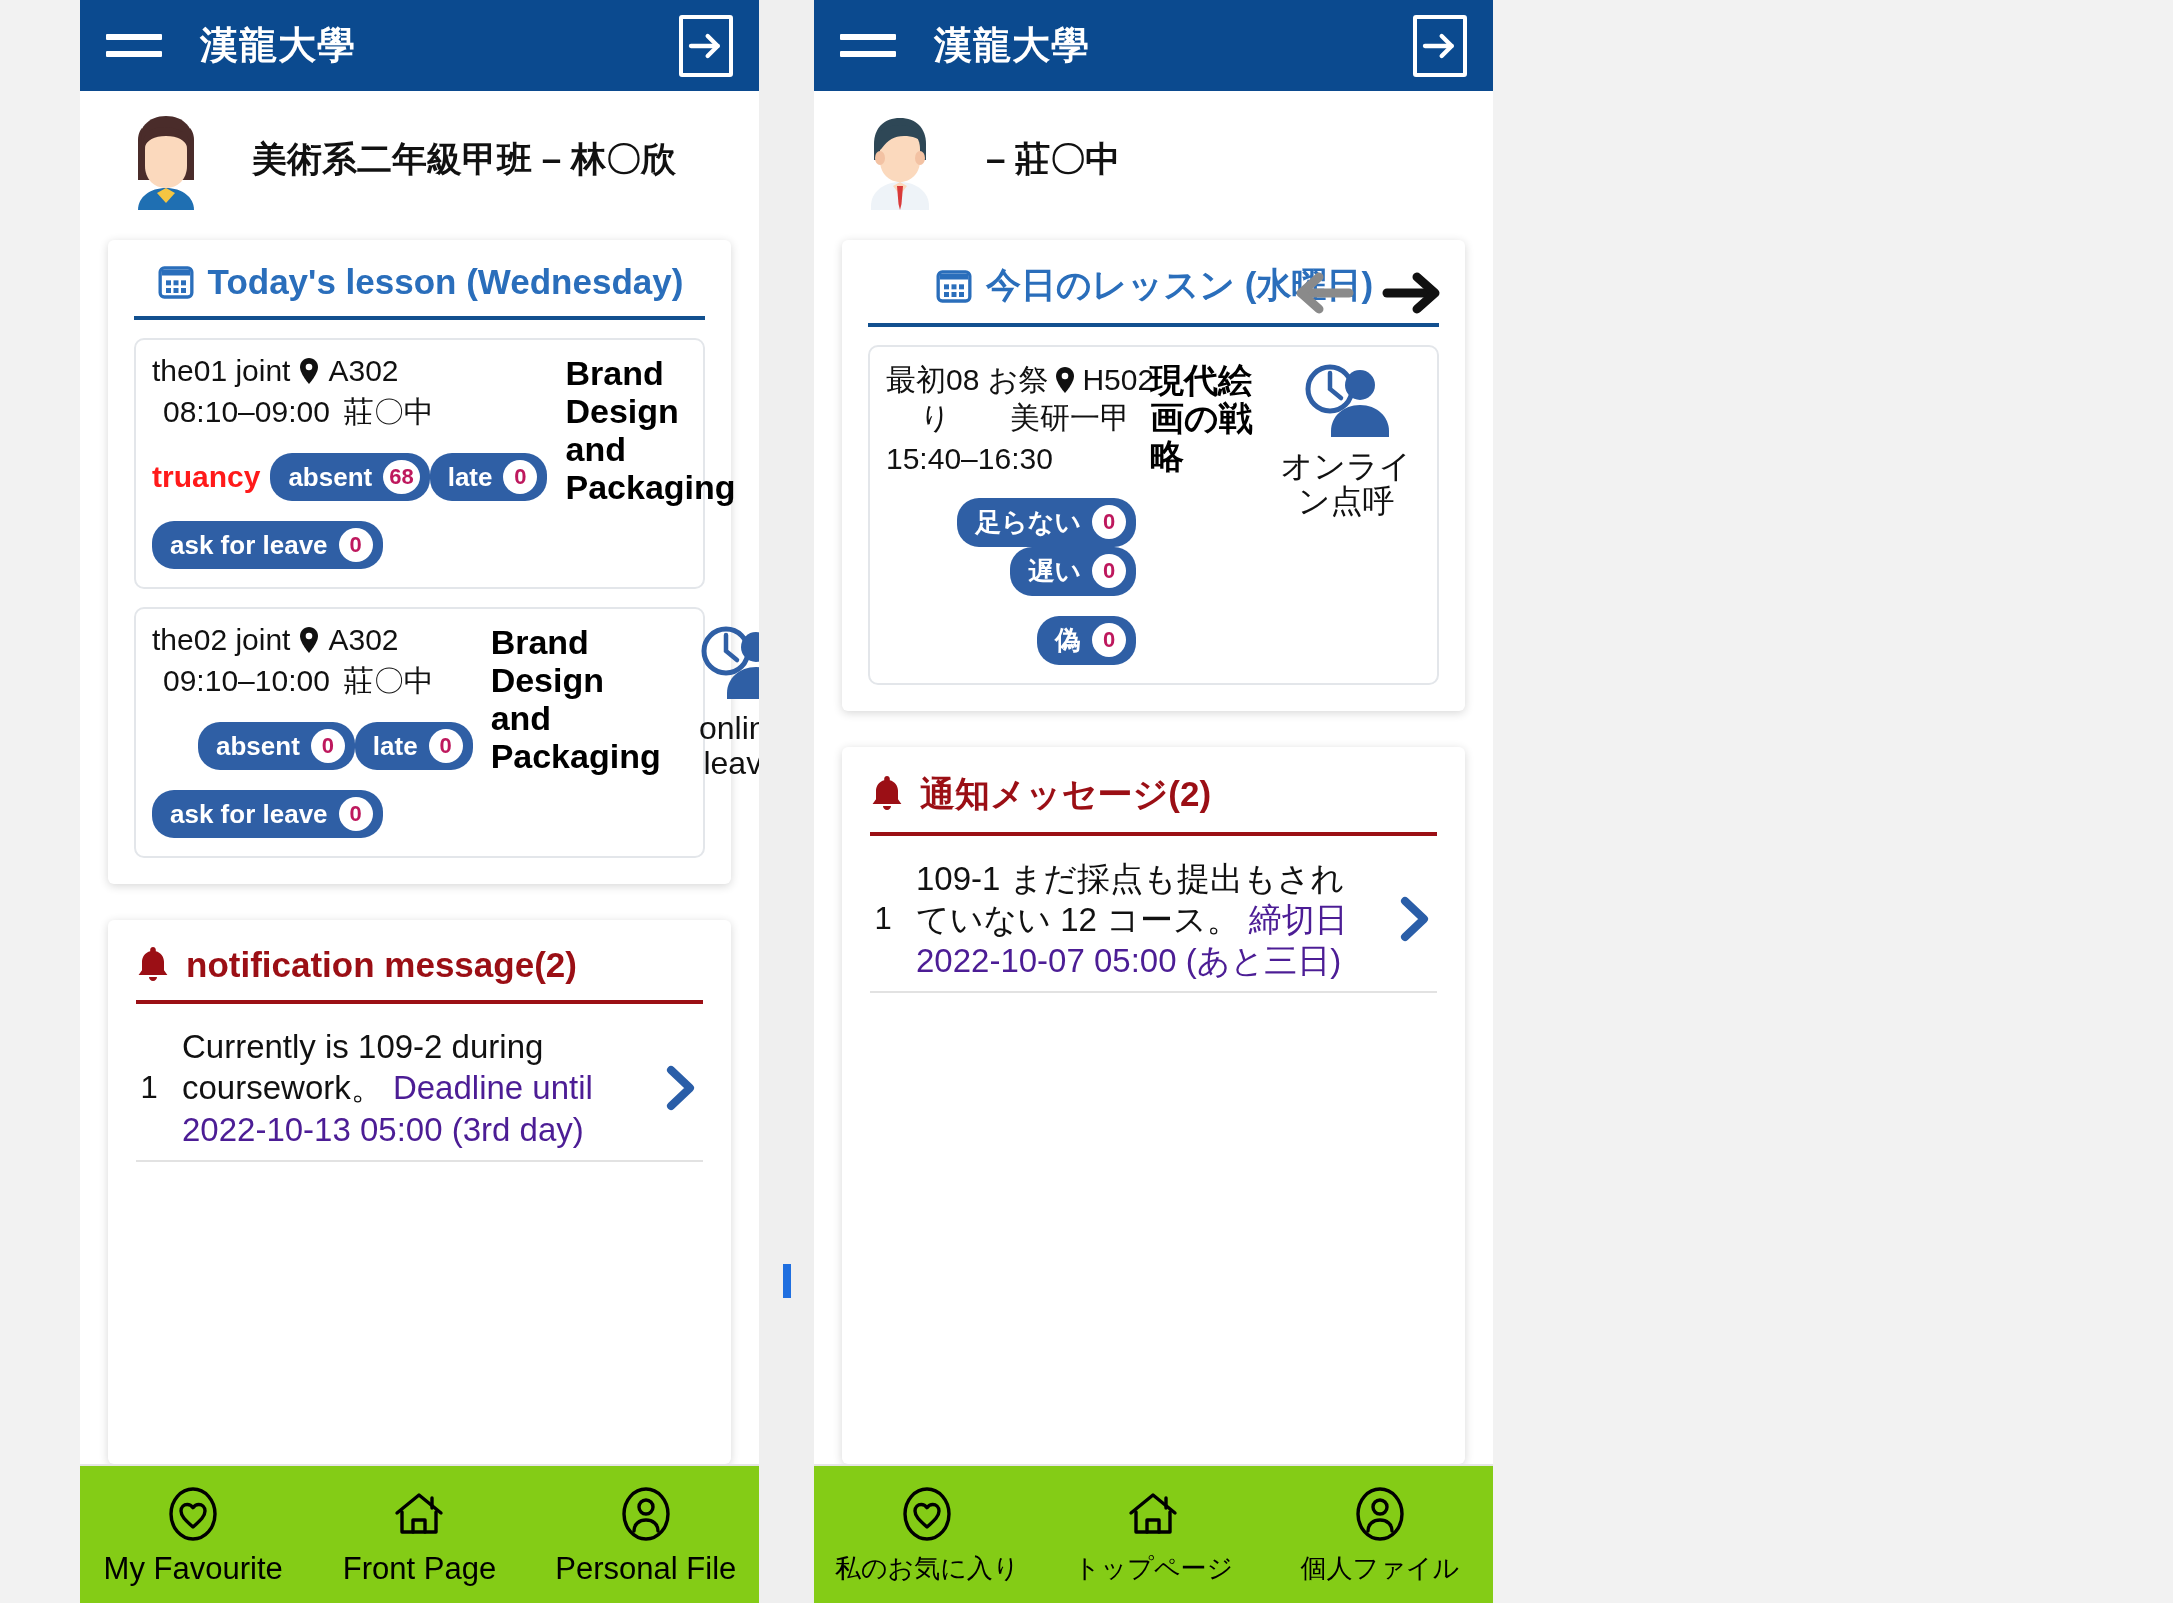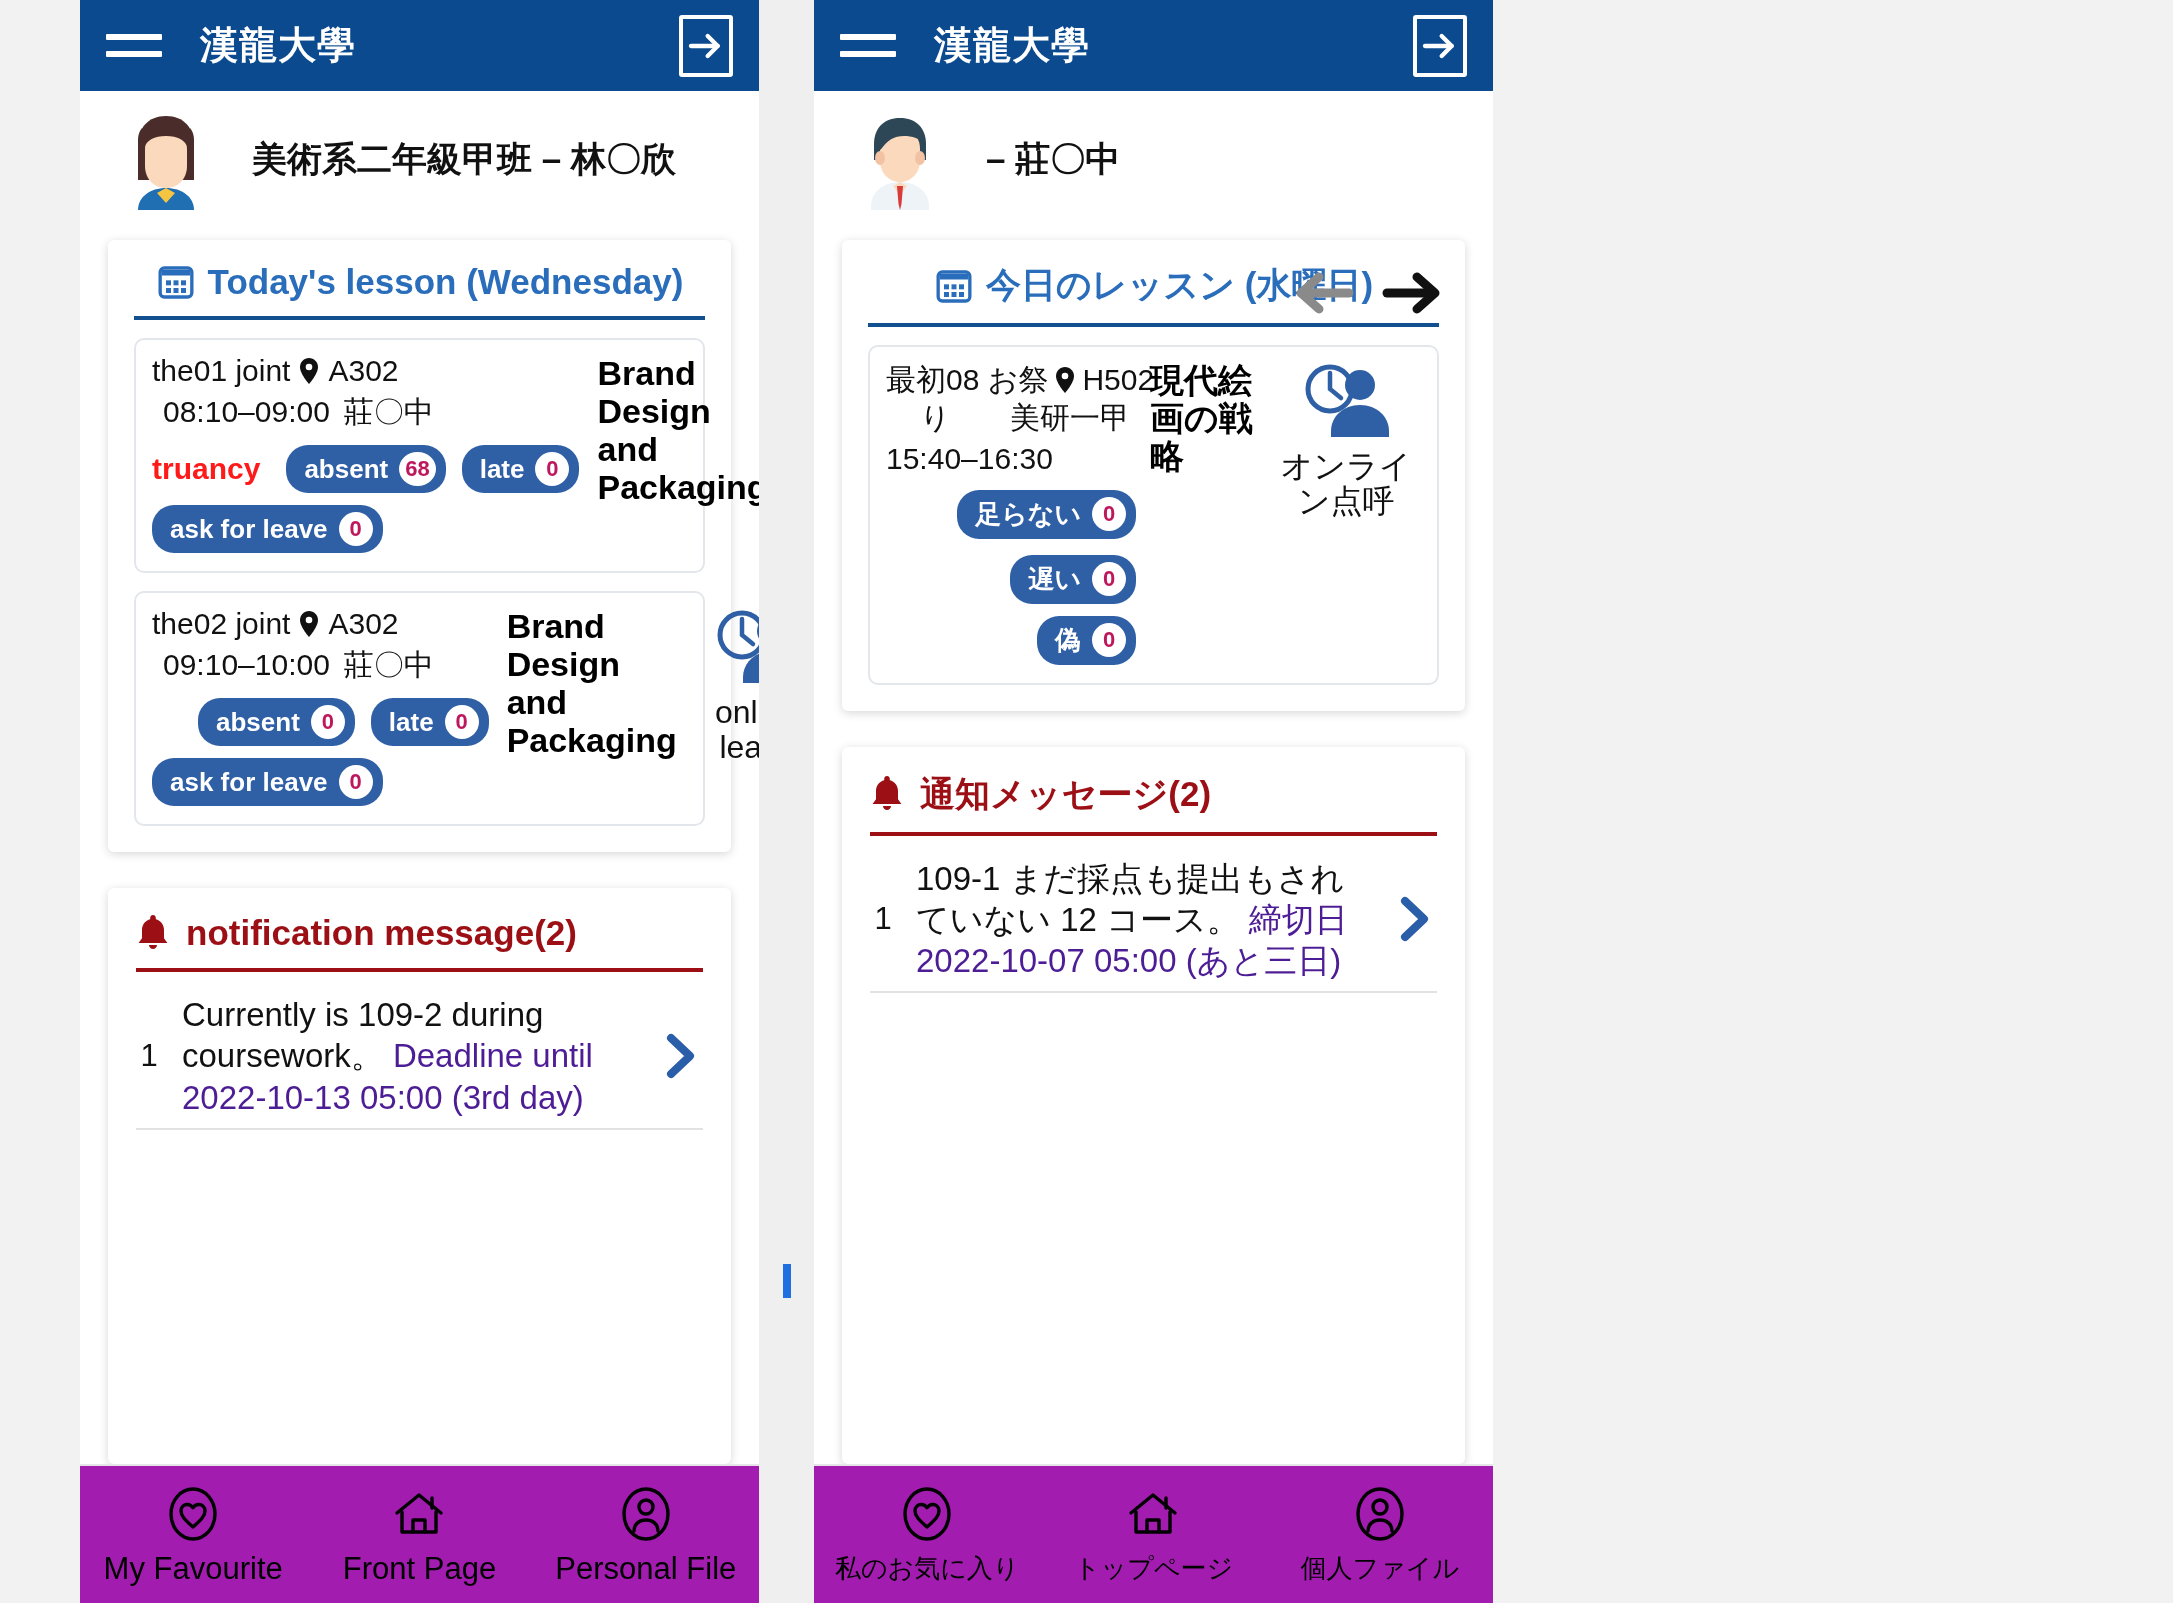--- a/index.html
+++ b/index.html
@@ -79,21 +79,21 @@
     padding:14px 16px 18px 16px;margin-bottom:18px;
     display:flex;align-items:flex-start;box-sizing:border-box;
   }
   .lesson:last-child{margin-bottom:0;}
   .lesson-left{flex:none;width:auto;}
   .lesson-meta{display:flex;align-items:baseline;gap:10px;font-size:30px;color:#111;white-space:nowrap;}
   .lesson-meta .period{font-weight:400;}
   .pin{width:18px;height:26px;flex:none;position:relative;top:3px;}
   .pin svg{width:100%;height:100%;display:block;}
   .lesson-meta2{display:flex;align-items:baseline;gap:14px;font-size:30px;color:#111;white-space:nowrap;margin-top:4px;margin-left:11px;}
-  .badges-row{display:flex;flex-wrap:wrap;gap:16px;margin-top:12px;align-items:center;}
+  .badges-row{display:flex;flex-wrap:wrap;gap:0;margin-top:20px;align-items:center;}
   .truancy{color:#ff1a1a;font-size:30px;font-weight:700;margin-right:10px;}
   .badge{
     background:#2f5fa5;color:#fff;border-radius:22px;
     padding:7px 10px 7px 18px;display:inline-flex;align-items:center;gap:11px;
     font-size:26px;font-weight:600;white-space:nowrap;cursor:pointer;
   }
   .badge .count{
     background:#ffffff;color:#be185d;border-radius:50%;
     min-width:34px;height:34px;display:inline-flex;align-items:center;justify-content:center;
     font-size:22px;font-weight:700;padding:0 6px;box-sizing:border-box;
@@ -132,21 +132,21 @@
   .notif-rule{height:4px;background:#9b0f15;margin-bottom:22px;}
   .notif-item{display:flex;align-items:center;gap:20px;padding-bottom:10px;border-bottom:2px solid #e2e2e2;}
   .notif-num{font-size:31px;color:#111;flex:none;width:26px;text-align:center;}
   .notif-body{flex:1;font-size:33px;line-height:1.25;color:#111;}
   .notif-body .link{color:#4c1d95;}
   .notif-chevron{flex:none;width:46px;height:56px;cursor:pointer;}
   .notif-chevron svg{width:100%;height:100%;display:block;}
 
   
   .bottomnav{
-    height:137px;flex:none;background:#a21caf;border-top:2px solid #e6e6e6;
+    height:137px;flex:none;background:#84cc16;border-top:2px solid #e6e6e6;
     display:flex;align-items:center;
   }
   .navitem{
     flex:1;display:flex;flex-direction:column;align-items:center;justify-content:center;gap:6px;cursor:pointer;
   }
   .navicon{width:62px;height:62px;}
   .navicon svg{width:100%;height:100%;display:block;}
   .navlabel{font-size:31px;color:#000;white-space:nowrap;}
   .navlabel.cjk{font-size:26px;}
 

